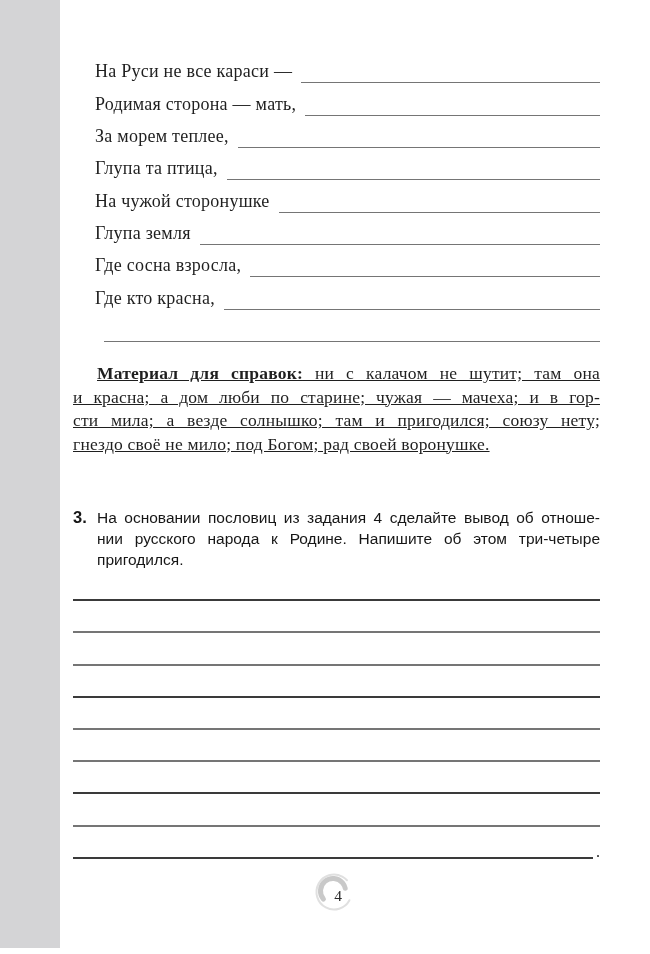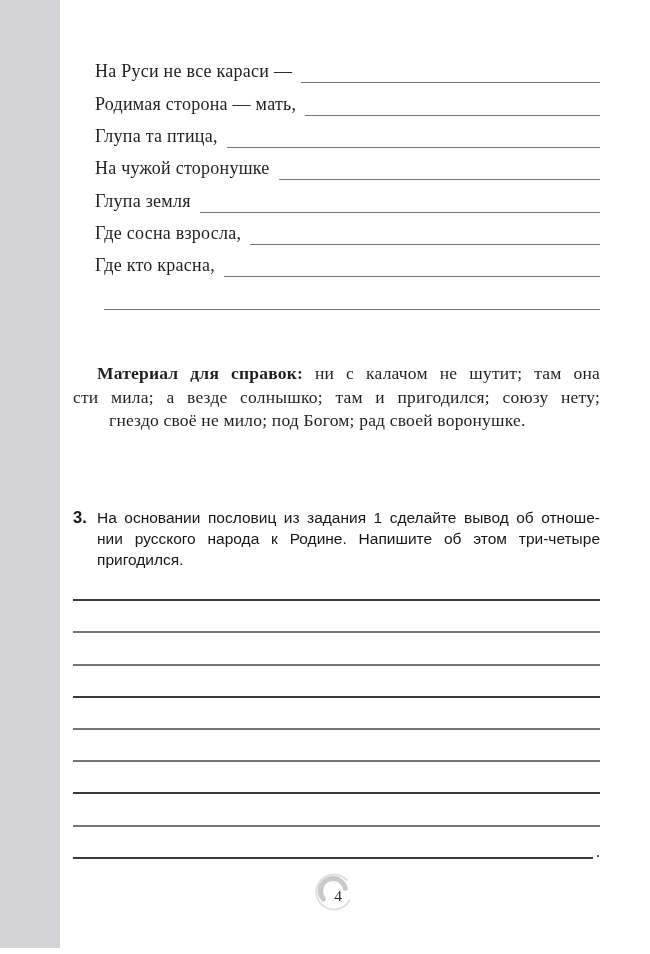--- a/index.html
+++ b/index.html
@@ -25,23 +25,23 @@
   .proverb-row .ptext{padding-bottom:1px;}
   .proverb-row .pfill{
     flex:1;height:0;margin-left:9px;
     border-bottom:1.8px solid var(--line,#6f6f6f);
   }
   
   .reference{
     position:absolute;left:73px;top:362px;width:527px;
     font-size:17.5px;line-height:23.5px;letter-spacing:.2px;
   }
-  .ref-line{text-align:justify;text-align-last:justify;}
+  .ref-line{text-align:justify;text-align-last:justify;text-decoration:underline;}
   .ref-line.first{text-indent:24px;}
-  .ref-line.last{text-align-last:left;margin-left:36px;}
+  .ref-line.last{text-align-last:left;}
   .ref-line b{font-weight:bold;}
   
   .task{
     position:absolute;left:73px;top:507px;width:527px;
     font-family:"Liberation Sans","DejaVu Sans",sans-serif;
     font-size:15.5px;line-height:21px;color:#161616;
   }
   .task-number{position:absolute;left:0;top:0;font-weight:bold;font-size:16.5px;}
   .task-body{margin-left:24px;}
   .task-line{text-align:justify;text-align-last:justify;}
@@ -74,38 +74,40 @@
   }
 </style>
 </head>
 <body>
 
 <div class="binding"></div>
 
 <div class="proverbs">
     <div class="proverb-row"><span class="ptext">На Руси не все караси —</span><span class="pfill"></span></div>
     <div class="proverb-row"><span class="ptext">Родимая сторона — мать,</span><span class="pfill"></span></div>
+    <div class="proverb-row"><span class="ptext">За морем теплее,</span><span class="pfill"></span></div>
     <div class="proverb-row"><span class="ptext">Глупа та птица,</span><span class="pfill"></span></div>
     <div class="proverb-row"><span class="ptext">На чужой сторонушке</span><span class="pfill"></span></div>
     <div class="proverb-row"><span class="ptext">Глупа земля</span><span class="pfill"></span></div>
     <div class="proverb-row"><span class="ptext">Где сосна взросла,</span><span class="pfill"></span></div>
     <div class="proverb-row"><span class="ptext">Где кто красна,</span><span class="pfill"></span></div>
     <div class="proverb-row"><span class="pfill"></span></div>
   </div>
 
 <div class="reference">
     <div class="ref-line first"><b>Материал для справок:</b><span> ни с калачом не шутит; там она</span></div>
+    <div class="ref-line">и красна; а дом люби по старине; чужая — мачеха; и в гор-</div>
     <div class="ref-line">сти мила; а везде солнышко; там и пригодился; союзу нету;</div>
     <div class="ref-line last">гнездо своё не мило; под Богом; рад своей воронушке.</div>
   </div>
 
 <div class="task">
   <span class="task-number">3.</span>
   <div class="task-body">
-      <div class="task-line">На основании пословиц из задания 1 сделайте вывод об отноше-</div>
+      <div class="task-line">На основании пословиц из задания 4 сделайте вывод об отноше-</div>
       <div class="task-line">нии русского народа к Родине. Напишите об этом три-четыре</div>
       <div class="task-line last">пригодился.</div>
     </div>
 </div>
 
 <div class="answers">
     <div class="answer-line"></div>
     <div class="answer-line"></div>
     <div class="answer-line"></div>
     <div class="answer-line"></div>

